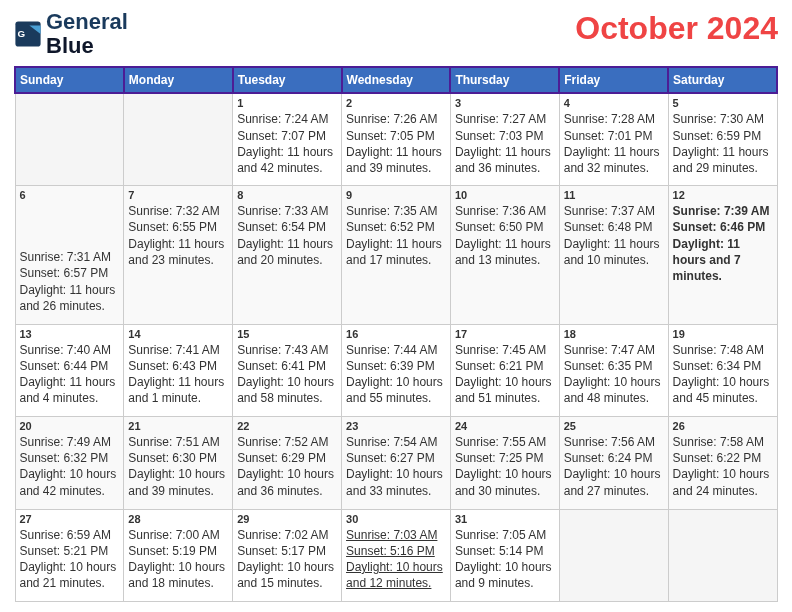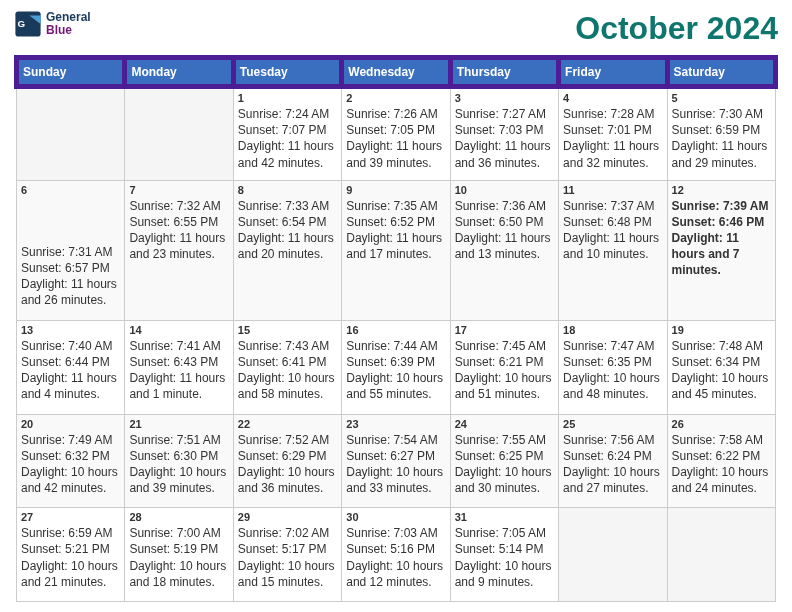--- a/index.html
+++ b/index.html
@@ -22,57 +22,57 @@
       justify-content: space-between;
       align-items: flex-start;
       margin-bottom: 8px;
     }
     .logo {
       display: flex;
       align-items: center;
       gap: 4px;
     }
     .logo-text {
-      font-size: 12px;
+      font-size: 22px;
       font-weight: bold;
       color: #1a3a5c;
       line-height: 1.1;
     }
     .logo-text span {
-      color: #701a75;
+      color: #0f172a;
     }
     .logo-icon {
       width: 28px;
       height: 28px;
     }
     .title-block {
       text-align: right;
     }
     .main-title {
       font-size: 32px;
       font-weight: bold;
-      color: #0f766e;
+      color: #ef4444;
     }
     .sub-title {
       font-size: 14px;
       color: #555;
     }
     .calendar {
       width: 100%;
       border-collapse: collapse;
       flex: 1;
     }
     .calendar th {
       background: #3a6ebf;
       color: #fff;
       font-size: 12px;
       font-weight: bold;
       padding: 5px 4px;
       text-align: left;
-      border: 5px solid #4c1d95;
+      border: 2px solid #4c1d95;
     }
     .calendar td {
       vertical-align: top;
       border: 1px solid #ccc;
       padding: 3px 4px;
       font-size: 9.5px;
       color: #333;
       width: calc(100% / 7);
       height: 88px;
       background: #fff;
@@ -273,21 +273,21 @@
           </td>
           <td>
             <span class="day-num">23</span>
             <div class="cell-text" style="white-space: pre-line;">Sunrise: 7:54 AM
 Sunset: 6:27 PM
 Daylight: 10 hours and 33 minutes.</div>
           </td>
           <td>
             <span class="day-num">24</span>
             <div class="cell-text" style="white-space: pre-line;">Sunrise: 7:55 AM
-Sunset: 6:25 PM
+Sunset: 7:25 PM
 Daylight: 10 hours and 30 minutes.</div>
           </td>
           <td>
             <span class="day-num">25</span>
             <div class="cell-text" style="white-space: pre-line;">Sunrise: 7:56 AM
 Sunset: 6:24 PM
 Daylight: 10 hours and 27 minutes.</div>
           </td>
           <td>
             <span class="day-num">26</span>
@@ -310,21 +310,21 @@
 Daylight: 10 hours and 18 minutes.</div>
           </td>
           <td>
             <span class="day-num">29</span>
             <div class="cell-text" style="white-space: pre-line;">Sunrise: 7:02 AM
 Sunset: 5:17 PM
 Daylight: 10 hours and 15 minutes.</div>
           </td>
           <td>
             <span class="day-num">30</span>
-            <div class="cell-text" style="white-space: pre-line;">Sunrise: 7:03 AM
+            <div class="cell-text" style="white-space: pre-line; text-decoration: underline;">Sunrise: 7:03 AM
 Sunset: 5:16 PM
 Daylight: 10 hours and 12 minutes.</div>
           </td>
           <td>
             <span class="day-num">31</span>
             <div class="cell-text" style="white-space: pre-line;">Sunrise: 7:05 AM
 Sunset: 5:14 PM
 Daylight: 10 hours and 9 minutes.</div>
           </td>
           <td class="empty"></td>

